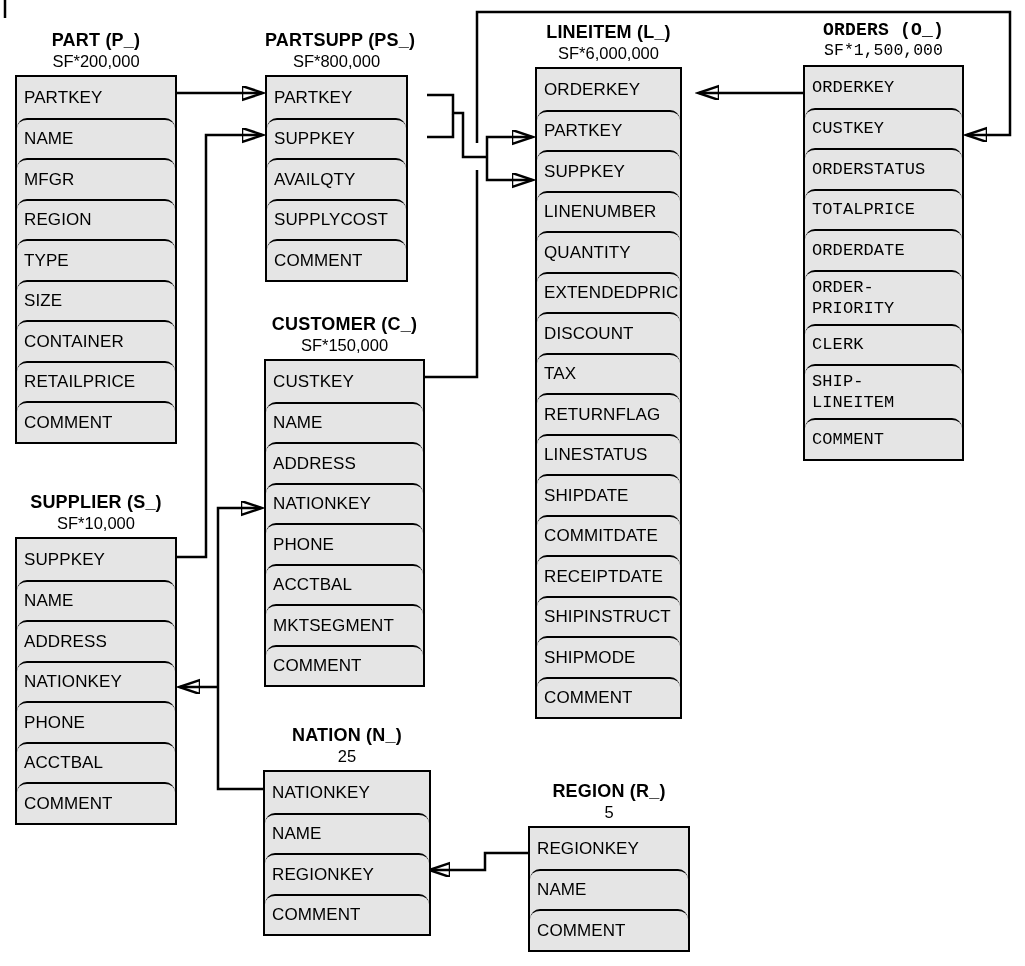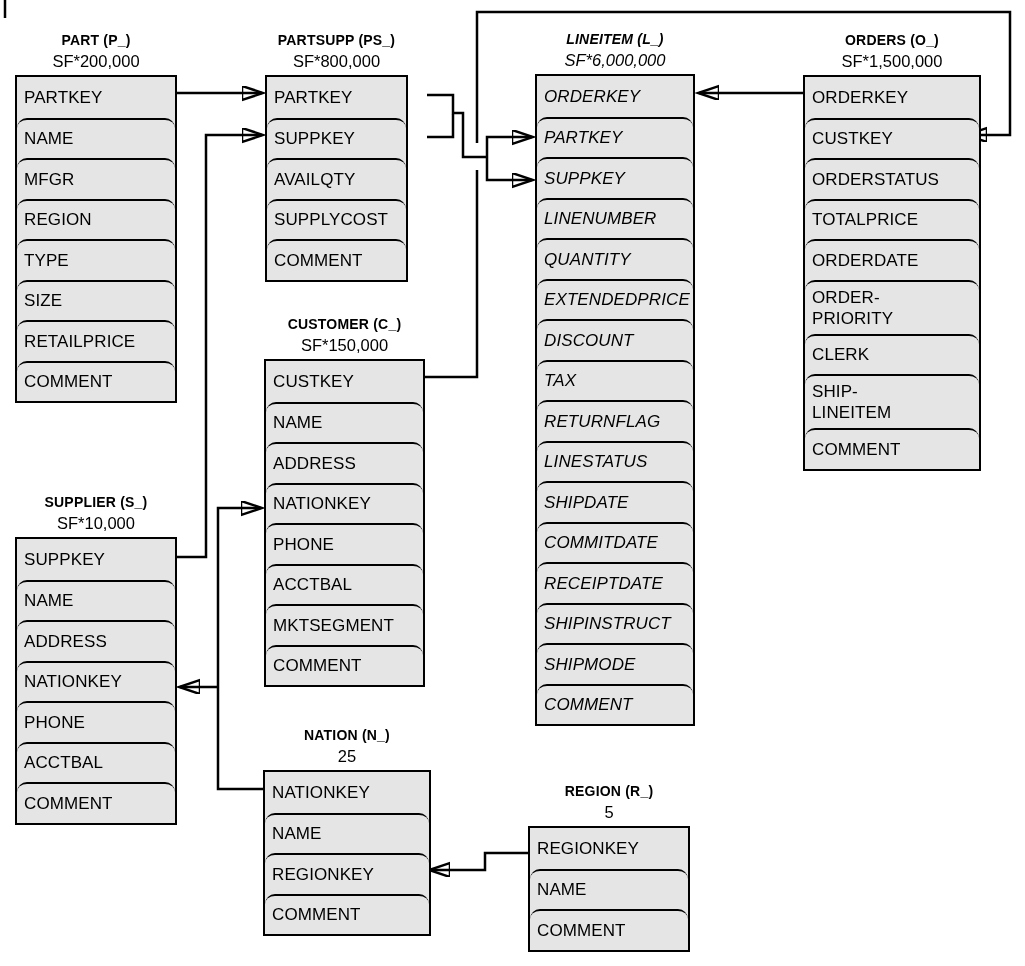--- a/index.html
+++ b/index.html
@@ -15,21 +15,21 @@
   .rels {
     position: absolute;
     left: 0; top: 0;
     width: 1025px; height: 966px;
     pointer-events: none;
   }
   .rels path { fill: none; stroke: #000; stroke-width: 2.5; }
   .tbl { position: absolute; }
   .tbl-title {
     font-weight: bold;
-    font-size: 14px;
+    font-size: 18px;
     line-height: 22px;
     height: 22px;
     text-align: center;
     white-space: nowrap;
     letter-spacing: 0.2px;
   }
   .tbl-sub {
     font-size: 16.5px;
     line-height: 20px;
     height: 20px;
@@ -51,22 +51,22 @@
     line-height: 21px;
     white-space: pre-line;
     overflow: hidden;
     letter-spacing: 0.1px;
   }
   .tbl-body .row + .row { border-top: 2.5px solid #000; border-radius: 10px; }
 
   
   #t-part     { left: 15px;  top: 29px;  width: 162px; }
   #t-partsupp { left: 265px; top: 29px;  width: 143px; }
-  #t-lineitem { left: 535px; top: 28px;  width: 160px; font-style: italic; }
-  #t-orders   { left: 803px; top: 29px;  width: 178px; }
+  #t-lineitem { left: 535px; top: 21px;  width: 147px; }
+  #t-orders   { left: 803px; top: 19px;  width: 161px; font-family: Liberation Mono, monospace; }
   #t-customer { left: 264px; top: 313px; width: 161px; }
   #t-supplier { left: 15px;  top: 491px; width: 162px; }
   #t-nation   { left: 263px; top: 724px; width: 168px; }
   #t-region   { left: 528px; top: 780px; width: 162px; }
 </style>
 </head>
 <body>
 
 <div id="canvas">
 
@@ -104,20 +104,21 @@
   <div class="tbl" id="t-part">
     <div class="tbl-title">PART (P_)</div>
     <div class="tbl-sub">SF*200,000</div>
     <div class="tbl-body">
         <div class="row">PARTKEY</div>
         <div class="row">NAME</div>
         <div class="row">MFGR</div>
         <div class="row">REGION</div>
         <div class="row">TYPE</div>
         <div class="row">SIZE</div>
+        <div class="row">CONTAINER</div>
         <div class="row">RETAILPRICE</div>
         <div class="row">COMMENT</div>
       </div>
   </div>
 
   <div class="tbl" id="t-partsupp">
     <div class="tbl-title">PARTSUPP (PS_)</div>
     <div class="tbl-sub">SF*800,000</div>
     <div class="tbl-body">
         <div class="row">PARTKEY</div>

